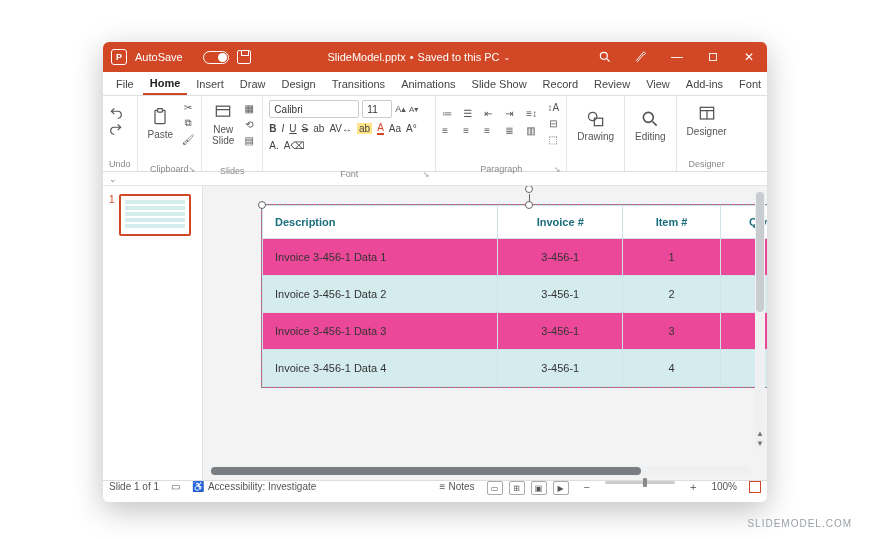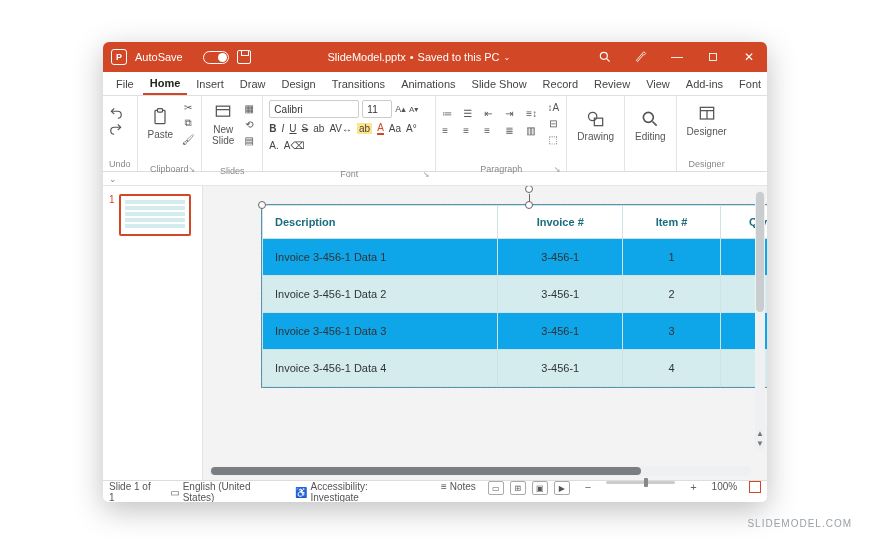--- a/index.html
+++ b/index.html
@@ -52,21 +52,21 @@
 
 
 .workarea { flex: 1; display: flex; background: #f3f3f3; min-height: 0; }
 .thumb-pane { width: 100px; background: #fff; border-right: 1px solid #e3e3e3; padding: 8px 6px; }
 .thumb-item { display: flex; gap: 4px; }
 .thumb-num { font-size: 10px; color: #d24726; }
 .thumb { width: 72px; height: 42px; border: 2px solid #d24726; border-radius: 2px; background: #fff; padding: 4px; display: flex; flex-direction: column; gap: 2px; }
 .thumb .tline { height: 4px; background: #d5ecef; }
 
 .canvas-pane { flex: 1; position: relative; overflow: hidden; }
-.slide-table { position: absolute; left: 58px; top: 18px; width: 536px; background: #0ea5e9; border: 1px dashed #888; }
+.slide-table { position: absolute; left: 58px; top: 18px; width: 536px; background: #ec4899; border: 1px dashed #888; }
 .sel-handle { position: absolute; width: 8px; height: 8px; background: #fff; border: 1px solid #666; border-radius: 50%; }
 .sh-tl { left: -4px; top: -4px; } .sh-tr { right: -4px; top: -4px; }
 .sh-tm { left: 50%; top: -4px; transform: translateX(-50%); }
 .rot-handle { position:absolute; left:50%; top:-20px; transform:translateX(-50%); width:8px; height:8px; border:1px solid #666; border-radius:50%; background:#fff; }
 .rot-handle::after { content:""; position:absolute; left:50%; top:8px; width:1px; height:8px; background:#666; }
 
 table.dt { width: 100%; border-collapse: collapse; font-size: 11px; }
 table.dt th { color: #1a6d7d; font-weight: 700; text-align: left; padding: 10px 12px; border: 1px solid #cfe3e6; background: #fff; }
 table.dt th:nth-child(2), table.dt th:nth-child(3), table.dt th:nth-child(4) { text-align: center; }
 table.dt td { padding: 12px 12px; border: 1px solid #cfe3e6; color: #333; }
@@ -393,21 +393,20 @@
       <div class="hscroll">
         <div class="thumb-bar"></div>
       </div>
     </div>
   </div>
 
   <div class="statusbar">
     <span>Slide 1 of 1</span>
     <span style="display:flex;align-items:center;gap:3px;">
         <span>▭</span>
-        <span>English (United States)</span>
       </span>
     <span style="display:flex;align-items:center;gap:3px;">
         <span>♿</span>
         <span>Accessibility: Investigate</span>
       </span>
     <div class="spacer"></div>
     <span style="display:flex;align-items:center;gap:3px;">
         <span>≡</span>
         <span>Notes</span>
       </span>

